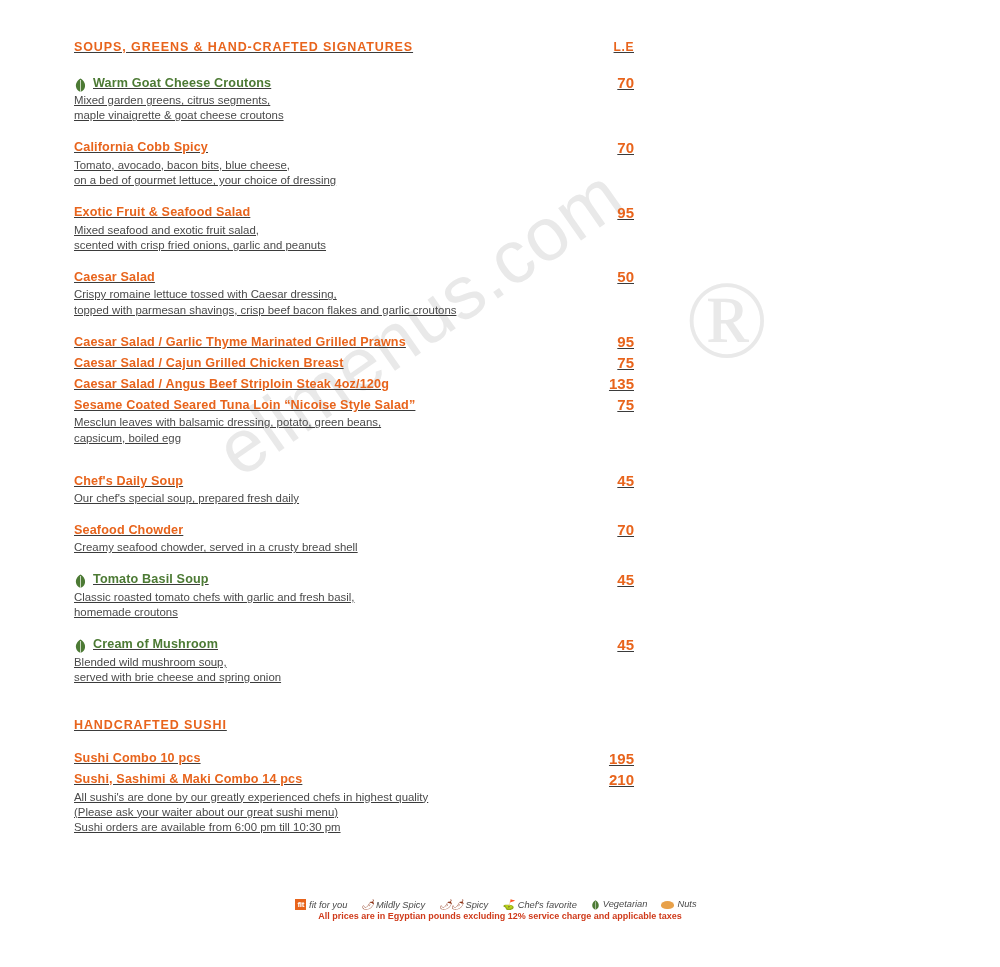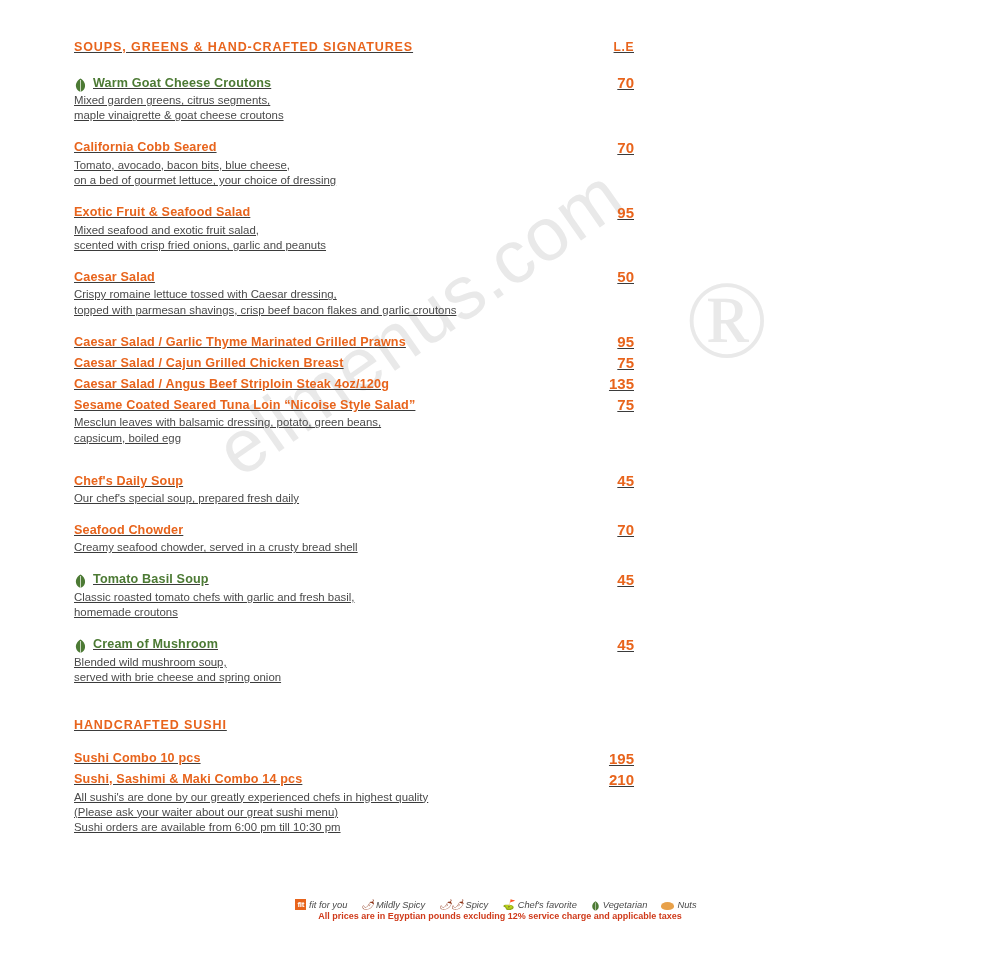--- a/index.html
+++ b/index.html
@@ -129,21 +129,21 @@
   
   .legend {
     position: absolute;
     left: 0;
     top: 893px;
     width: 1000px;
     text-align: center;
   }
   .legend-row {
     display: inline-flex;
-    align-items: flex-end;
+    align-items: flex-start;
     gap: 6px;
     font-size: 9.3px;
     color: #4a4a4a;
     font-style: italic;
   }
   .legend-item {
     display: inline-flex;
     align-items: center;
     gap: 3px;
     margin-right: 8px;
@@ -210,21 +210,21 @@
           <span class="item-price">70</span>
         </div>
         <div class="item-desc">
           <div>Mixed garden greens, citrus segments,</div>
           <div>maple vinaigrette &amp; goat cheese croutons</div>
         </div>
       </div>
       <div class="item">
         <div class="item-row">
           <span class="item-name">
-            <span>California Cobb Seared</span>
+            <span>California Cobb Spicy</span>
           </span>
           <span class="item-price">70</span>
         </div>
         <div class="item-desc">
           <div>Tomato, avocado, bacon bits, blue cheese,</div>
           <div>on a bed of gourmet lettuce, your choice of dressing</div>
         </div>
       </div>
       <div class="item">
         <div class="item-row">

